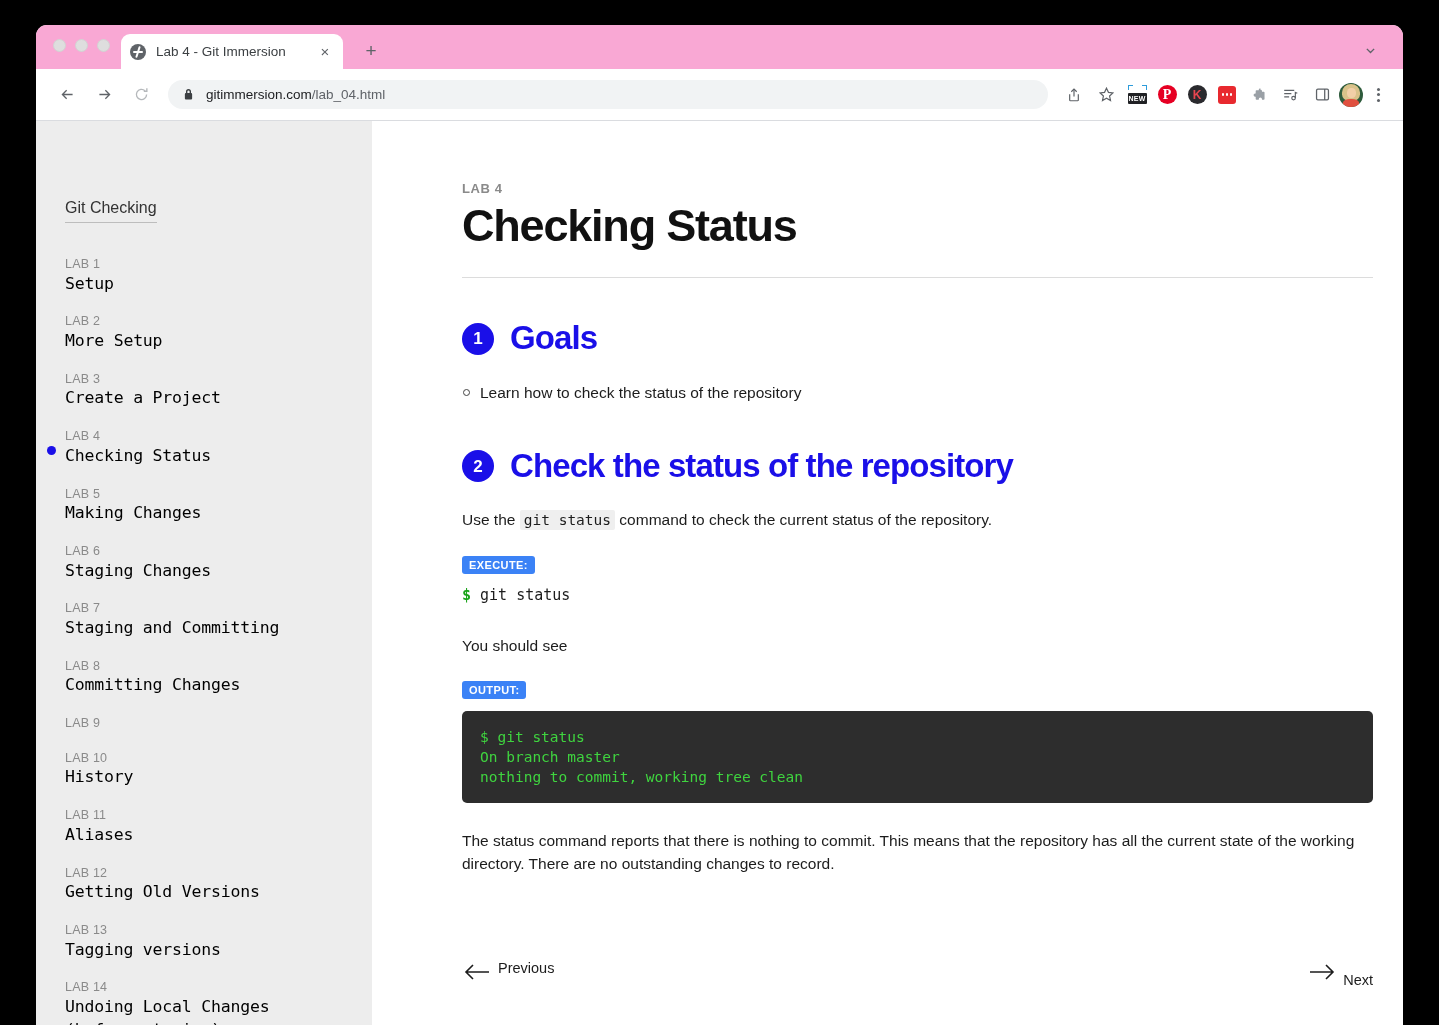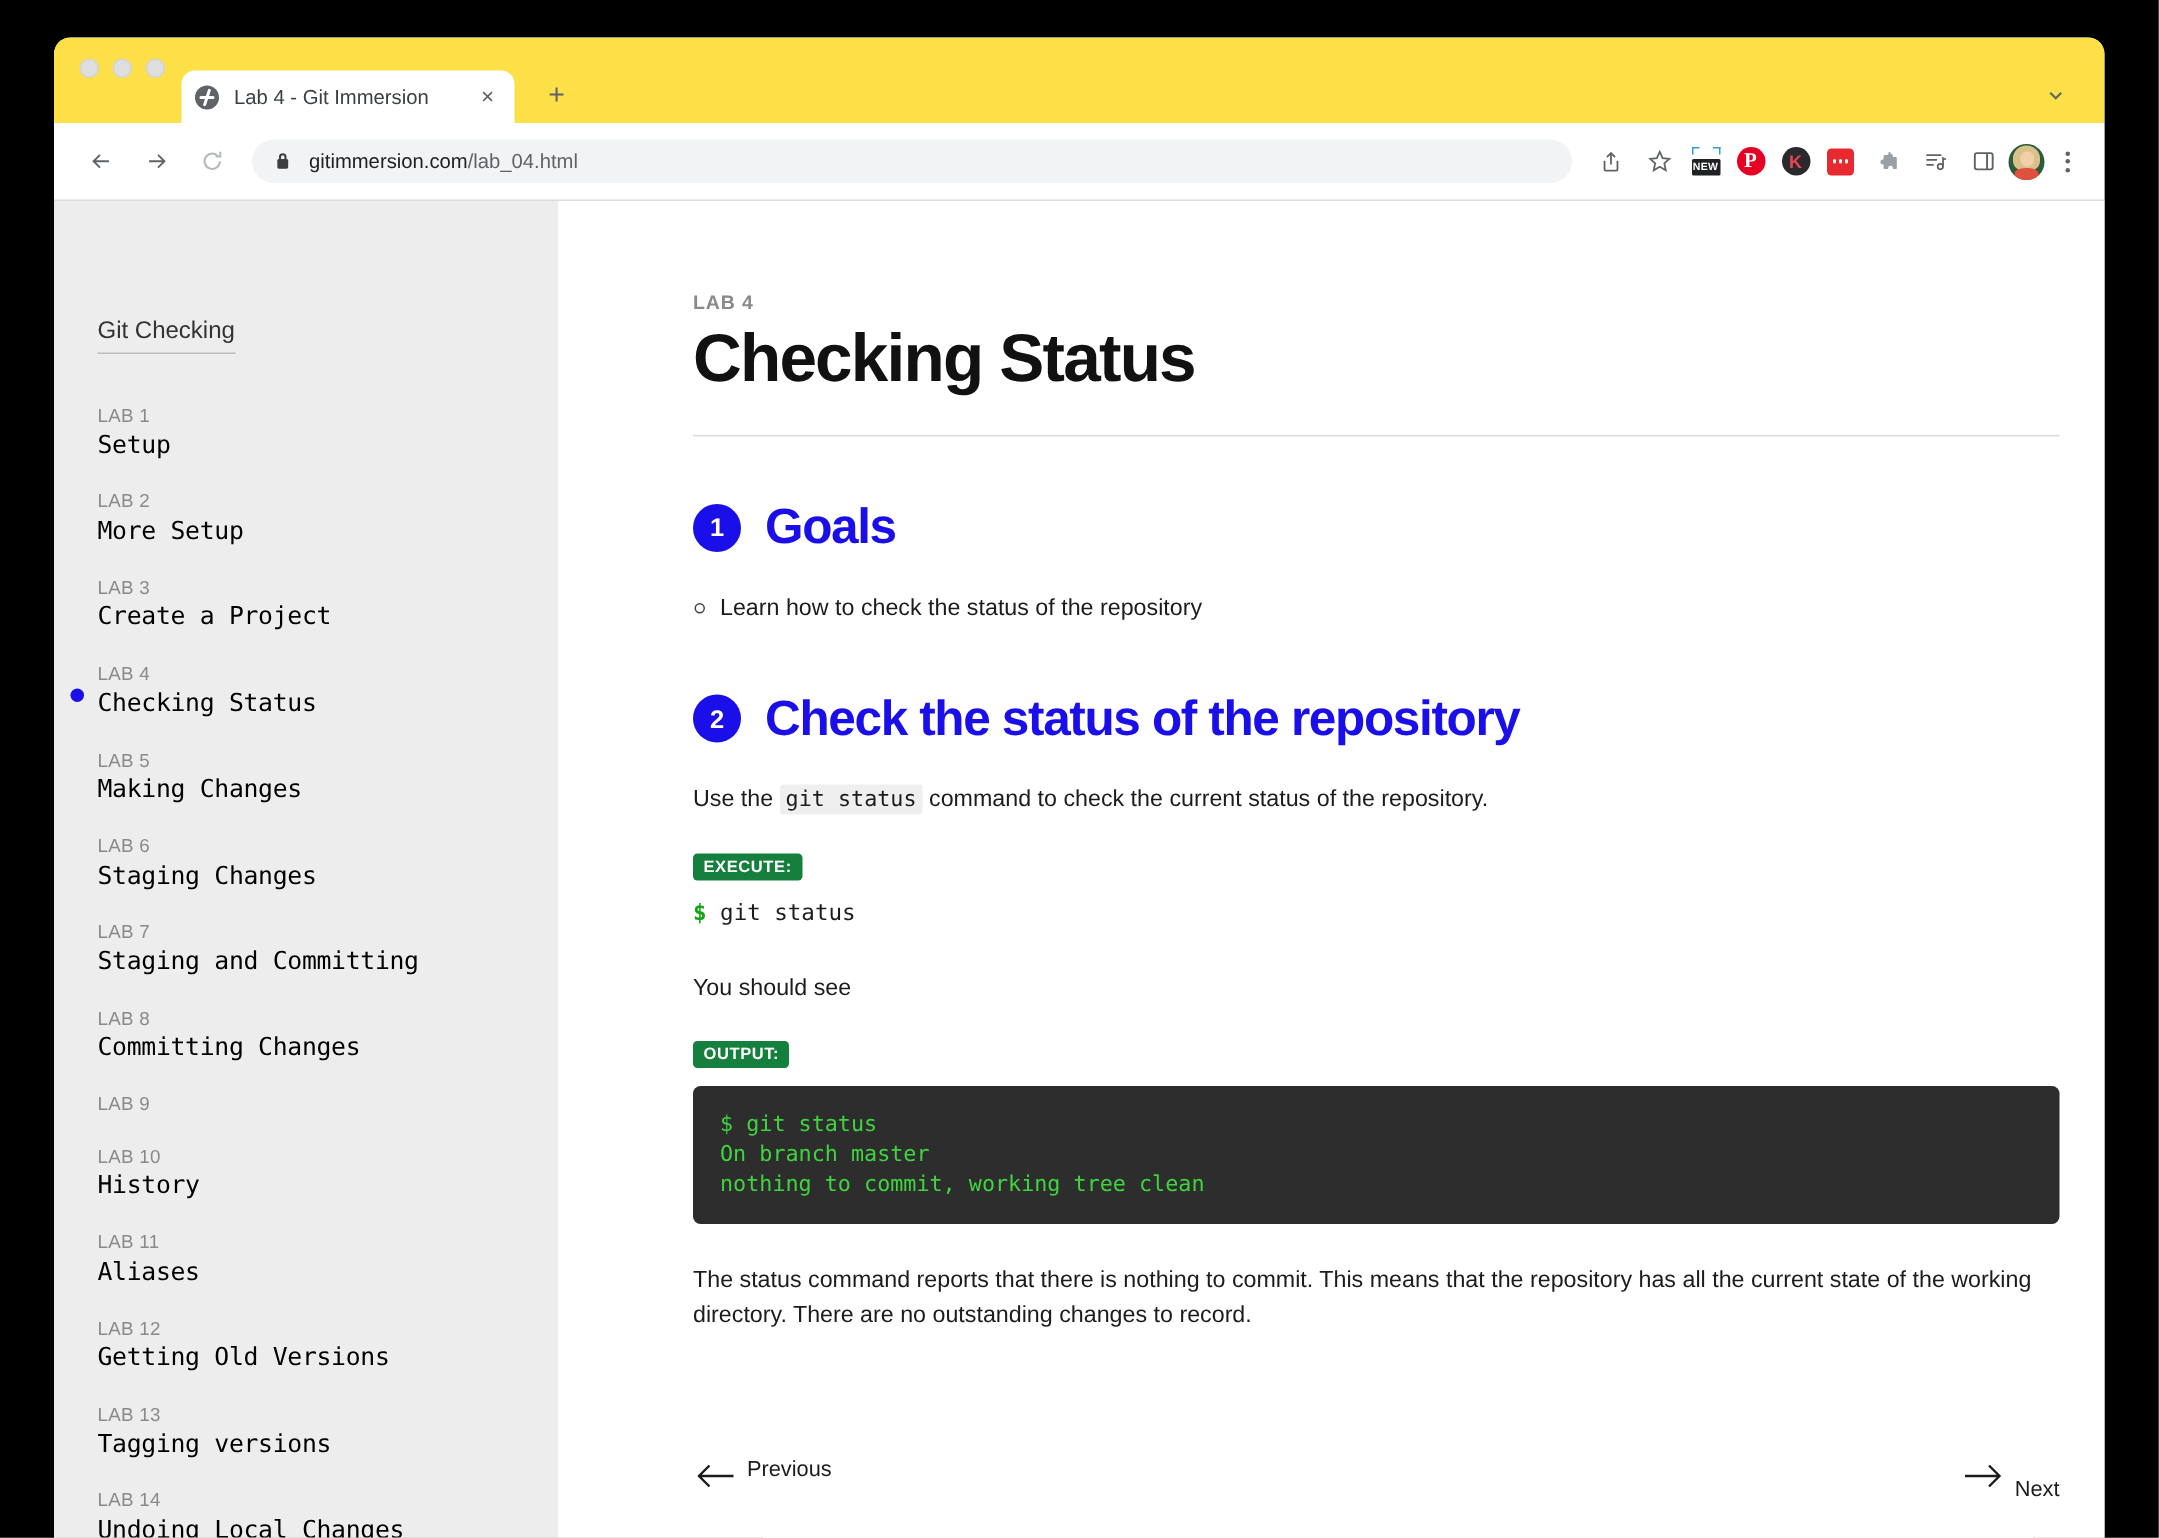--- a/index.html
+++ b/index.html
@@ -17,22 +17,22 @@
     left: 36px; top: 25px;
     width: 1367px; height: 1000px;
     background: #fff;
     border-radius: 11px 11px 0 0;
     overflow: hidden;
   }
 
   
   #tab-strip {
     position: relative;
-    height: 57px;
-    background: #fde047;
+    height: 44px;
+    background: #f9a8d4;
     display: flex;
     align-items: flex-end;
     padding-left: 14px;
   }
   #traffic-lights {
     display: flex; align-items: center; gap: 9px;
     position: absolute; left: 17px; top: 14px;
   }
   .traffic-light {
     width: 13px; height: 13px; border-radius: 50%;
@@ -276,21 +276,21 @@
   code, .inline-code {
     font-family: "DejaVu Sans Mono", monospace;
     font-size: 14.5px;
     background: #efefef;
     padding: 2px 4px;
     border-radius: 2px;
     color: #1c1c1c;
   }
   .tag-badge {
     display: inline-block;
-    background: #15803d; color: #fff;
+    background: #3b82f6; color: #fff;
     font-size: 11px; font-weight: 700;
     letter-spacing: 0.4px;
     padding: 3px 7px; border-radius: 3px;
     margin: 10px 0 12px 0;
   }
   .cmd-line {
     font-family: "DejaVu Sans Mono", monospace;
     font-size: 15px; color: #1c1c1c;
     margin-bottom: 30px;
   }

